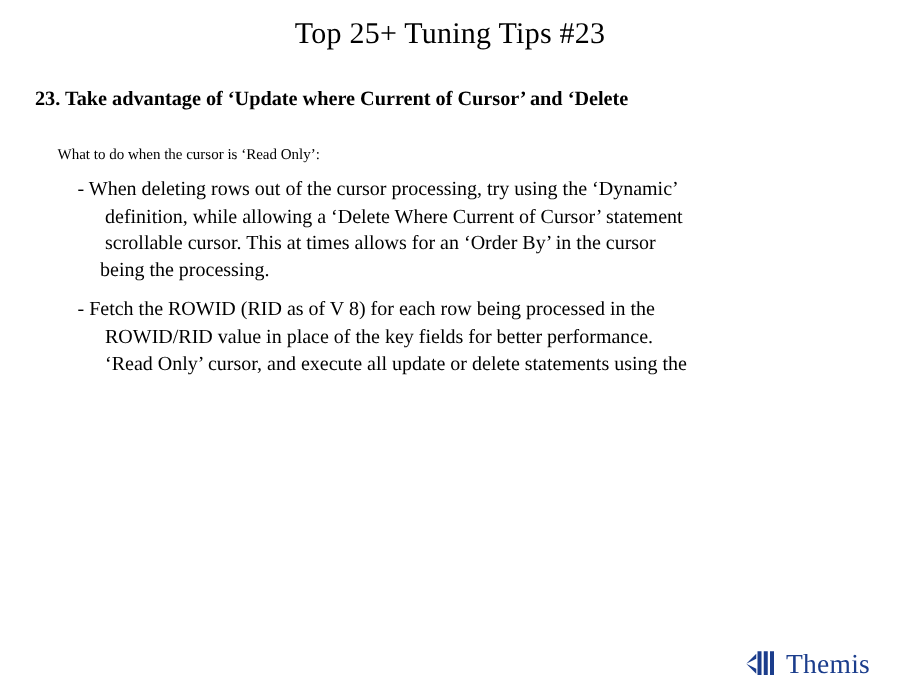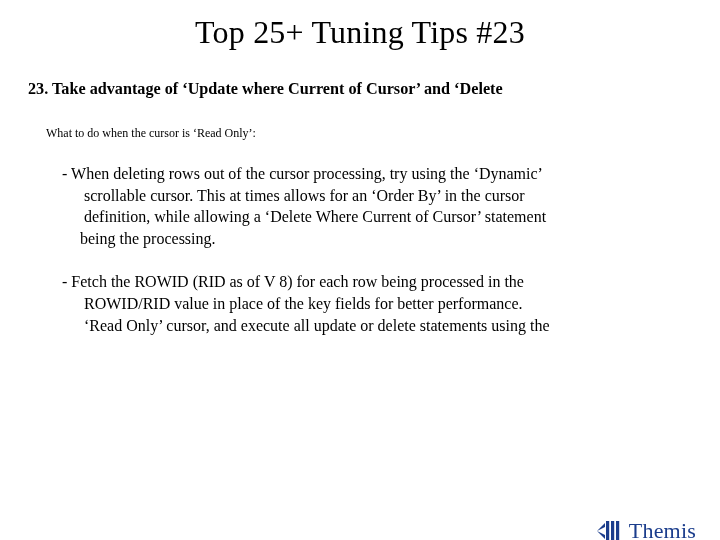--- a/index.html
+++ b/index.html
@@ -14,21 +14,21 @@
     overflow: hidden;
   }
   .slide {
     width: 720px;
     height: 540px;
     position: relative;
     box-sizing: border-box;
   }
   .title {
     text-align: center;
-    font-size: 32px;
+    font-size: 24px;
     font-weight: normal;
     margin-top: 14px;
     margin-bottom: 0;
     letter-spacing: 0.2px;
   }
   .tip-heading {
     font-size: 16.2px;
     font-weight: bold;
     margin: 28px 44px 18px 28px;
     line-height: 1.35;
@@ -42,21 +42,21 @@
   }
   .subheading {
     font-size: 12px;
     font-weight: normal;
     margin: 24px 44px 0 46px;
     line-height: 1.35;
   }
   .bullet {
     font-size: 16px;
     font-weight: normal;
-    margin: 22px 56px 0 62px;
+    margin: 10px 56px 0 62px;
     line-height: 1.35;
     text-indent: -10px;
     padding-left: 10px;
   }
   .bullet .cont {
     display: block;
     text-indent: 0;
     padding-left: 12px;
   }
   .bullet .cont2 {
@@ -88,22 +88,22 @@
 
   <div class="tip-heading">
     <span class="num">23.</span>
     <span>Take advantage of ‘Update where Current of Cursor’ and ‘Delete</span>
   </div>
 
   <div class="subheading">What to do when the cursor is ‘Read Only’:</div>
 
   <div class="bullet">
     <span>- </span><span>When deleting rows out of the cursor processing, try using the ‘Dynamic’</span>
+    <span class="cont">definition, while allowing a ‘Delete Where Current of  Cursor’ statement</span>
     <span class="cont">scrollable cursor.  This at times allows for an ‘Order By’ in the cursor</span>
-    <span class="cont">definition, while allowing a ‘Delete Where Current of  Cursor’ statement</span>
     <span class="cont2">being the processing.</span>
   </div>
 
   <div class="bullet">
     <span>-  </span><span>Fetch the ROWID (RID as of V 8) for each row being processed in the</span>
     <span class="cont">ROWID/RID value in place of the key fields for better performance.</span>
     <span class="cont">‘Read Only’ cursor, and execute all update or delete statements using the</span>
     <span class="cont"></span>
   </div>
 

